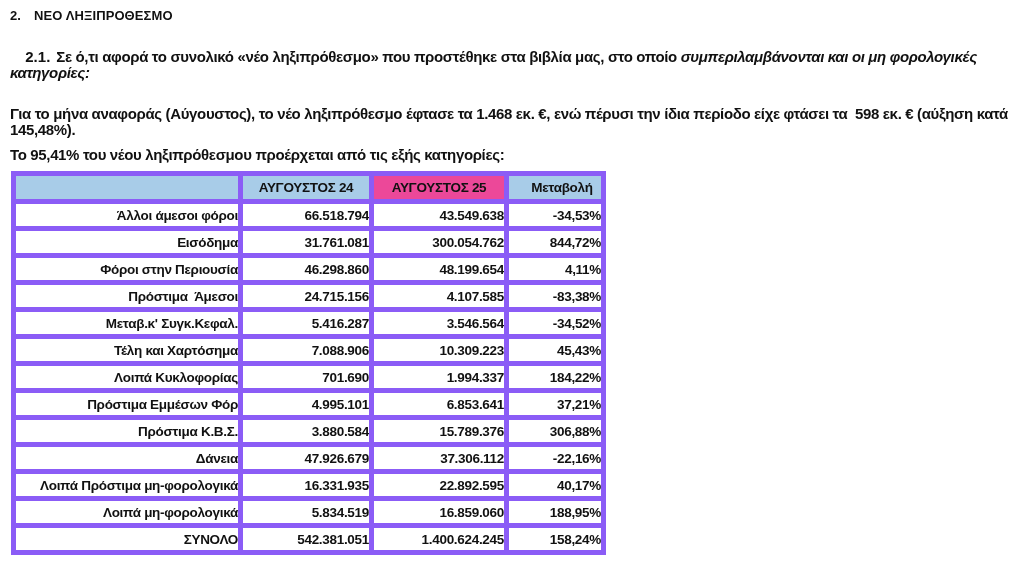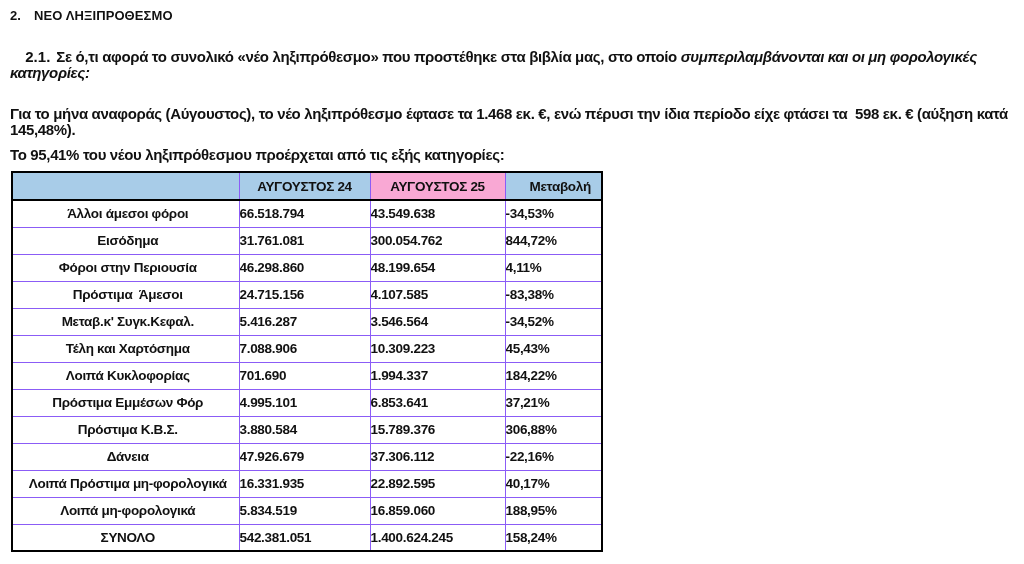--- a/index.html
+++ b/index.html
@@ -27,44 +27,44 @@
   p.para .num { letter-spacing: 0; margin-right: 6px; }
   .italic { font-style: italic; }
 
   table.grid {
     border-collapse: collapse;
     margin-top: 8px;
     margin-left: 1px;
     table-layout: fixed;
   }
   table.grid th, table.grid td {
-    border: 1px solid #8b5cf6;
+    border: 5px solid #8b5cf6;
     font-size: 13.5px;
     letter-spacing: -0.3px;
     white-space: pre-wrap;
     overflow: hidden;
     margin-left: 36px;
   }
   table.grid { border: 2px solid #000000; }
   table.grid thead th {
     height: 28px;
     border-bottom: 2px solid #000000;
     text-align: center;
     vertical-align: middle;
   }
   table.grid tbody td {
     height: 27px;
     vertical-align: middle;
   }
-  td.label { text-align: center; padding-left: 4px; width: 227px; }
+  td.label { text-align: right; padding-left: 4px; width: 227px; }
   th.c1 { width: 227px; }
   th.c2, td.n1 { width: 131px; }
   th.c3, td.n2 { width: 135px; }
   th.c4, td.n3 { width: 97px; }
-  td.num { text-align: left; }
+  td.num { text-align: right; }
 </style>
 </head>
 <body>
 
 <div class="page">
 
   <div class="heading">
     <span class="num">2.</span><span>ΝΕΟ ΛΗΞΙΠΡΟΘΕΣΜΟ</span>
   </div>
 
@@ -74,21 +74,21 @@
 
   <p class="para">Για το μήνα αναφοράς (Αύγουστος), το νέο ληξιπρόθεσμο έφτασε τα 1.468 εκ. €, ενώ πέρυσι την ίδια περίοδο είχε φτάσει τα  598 εκ. € (αύξηση κατά 145,48%).</p>
 
   <p class="para">Το 95,41% του νέου ληξιπρόθεσμου προέρχεται από τις εξής κατηγορίες:</p>
 
   <table class="grid">
     <thead>
       <tr>
         <th class="c1" style="background: rgb(168, 204, 232);"></th>
         <th class="c2" style="background: rgb(168, 204, 232);">ΑΥΓΟΥΣΤΟΣ 24</th>
-        <th class="c3" style="background: #f9a8d4;">ΑΥΓΟΥΣΤΟΣ 25</th>
+        <th class="c3" style="background: #ec4899;">ΑΥΓΟΥΣΤΟΣ 25</th>
         <th class="c4" style="background: rgb(168, 204, 232); padding-left: 14px;">Μεταβολή</th>
       </tr>
     </thead>
     <tbody id="table-body">
   <tr>
     <td class="label">Άλλοι άμεσοι φόροι</td>
     <td class="num n1">66.518.794</td>
     <td class="num n2">43.549.638</td>
     <td class="num n3">-34,53%</td>
   </tr>

